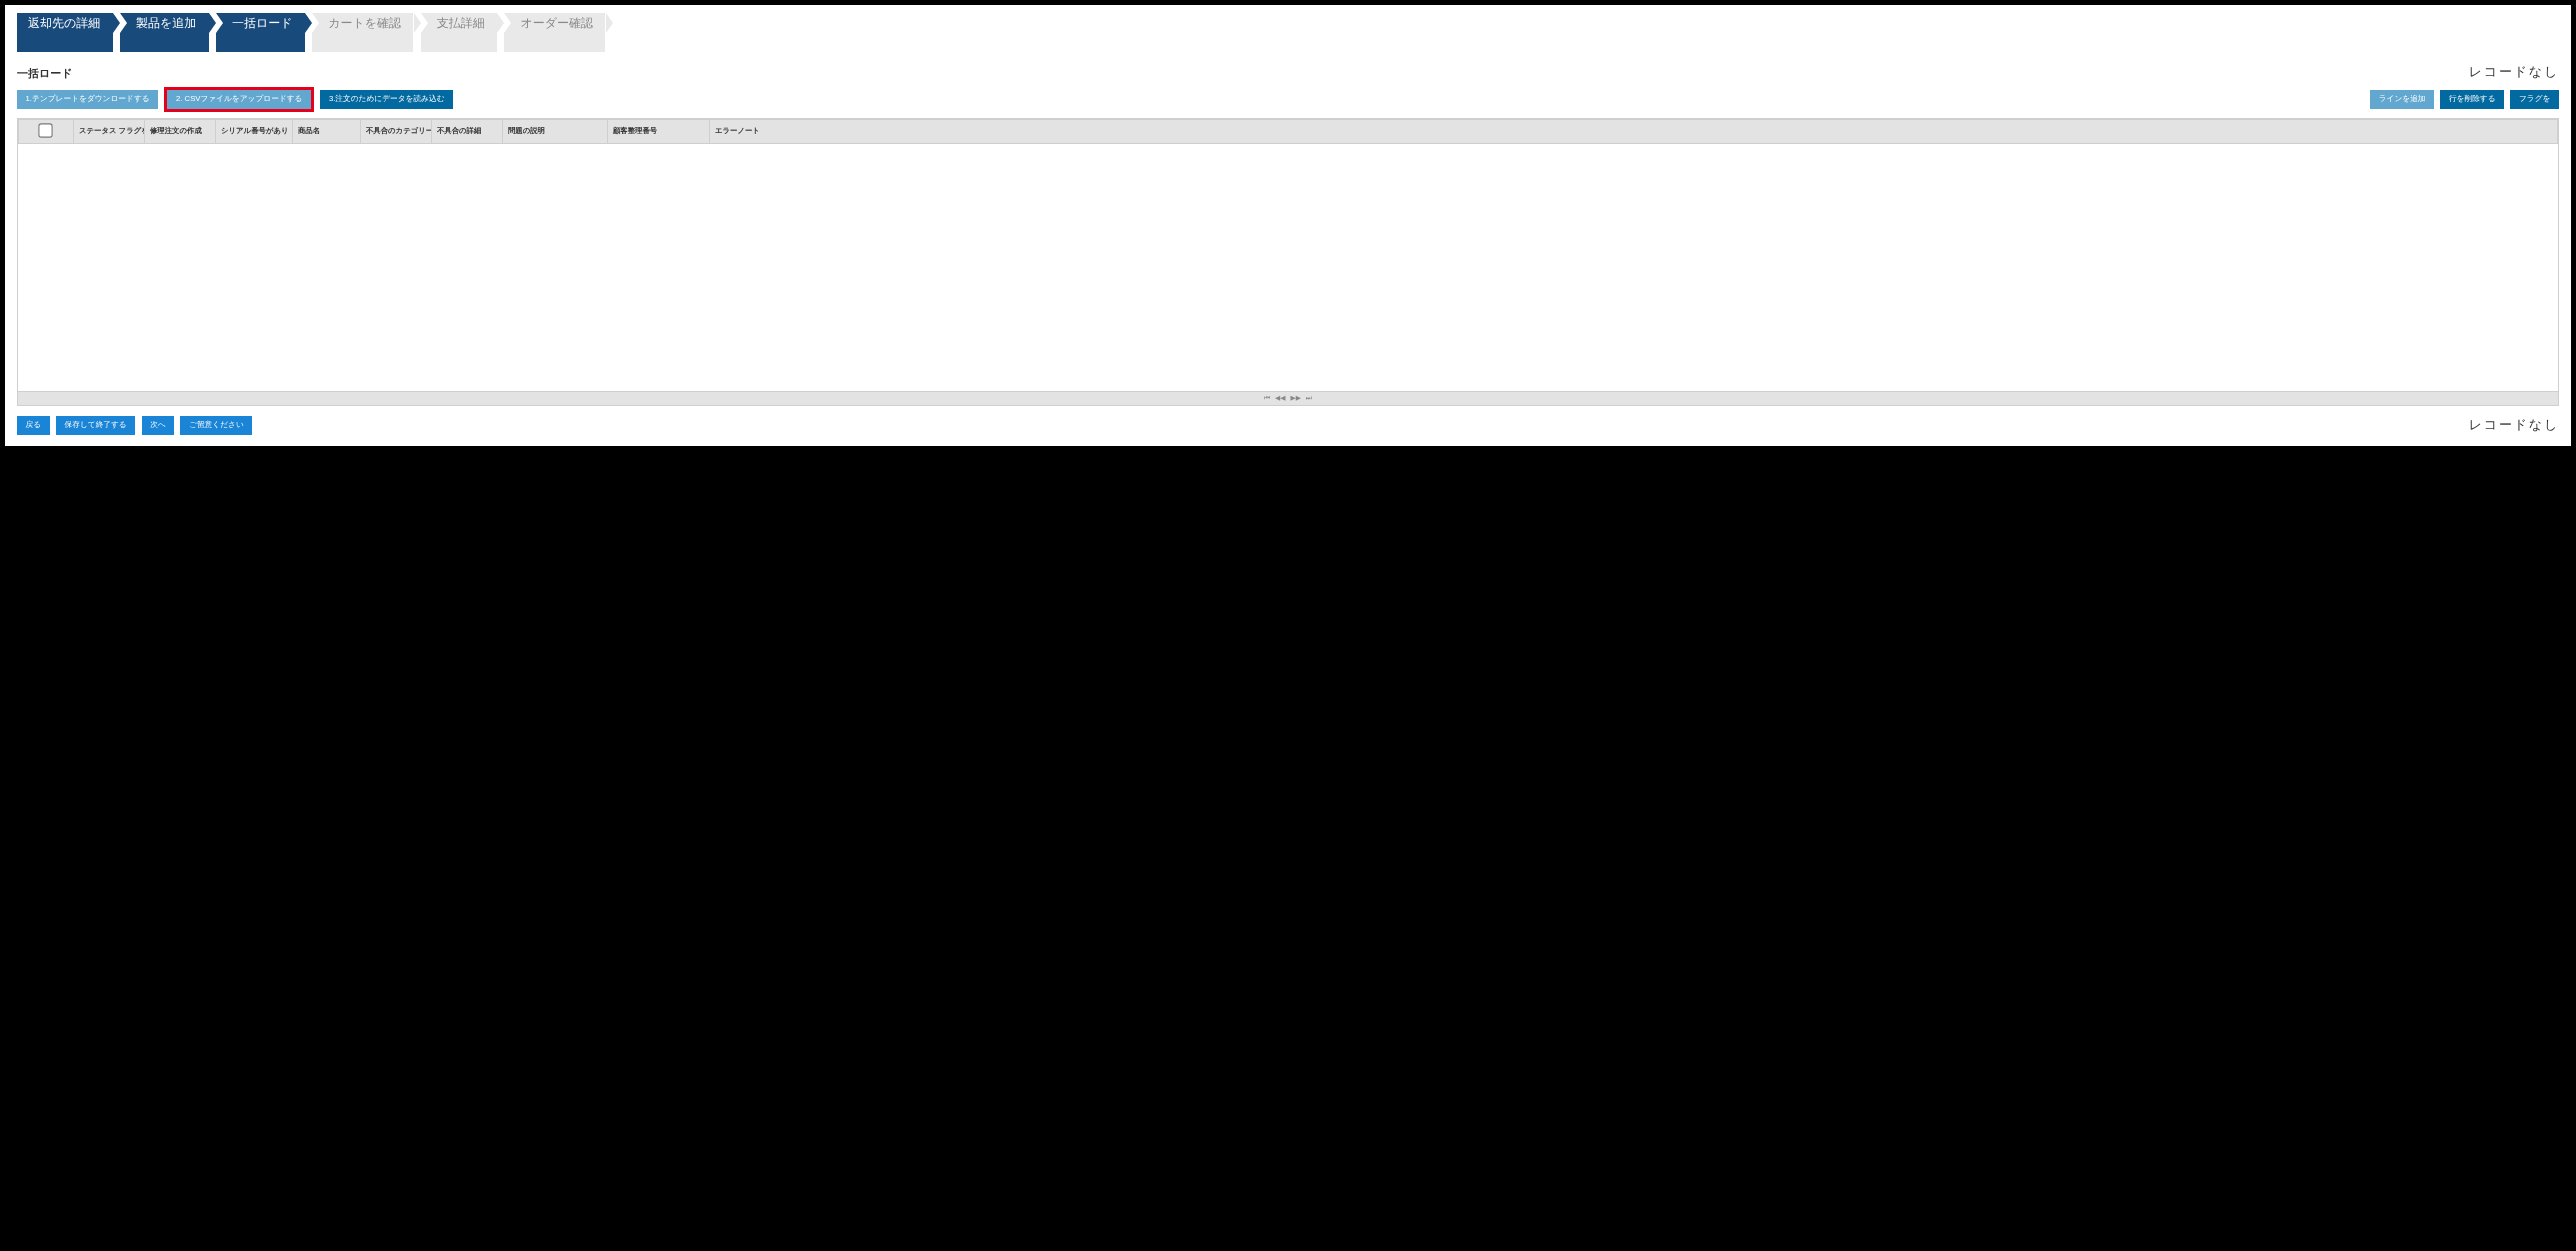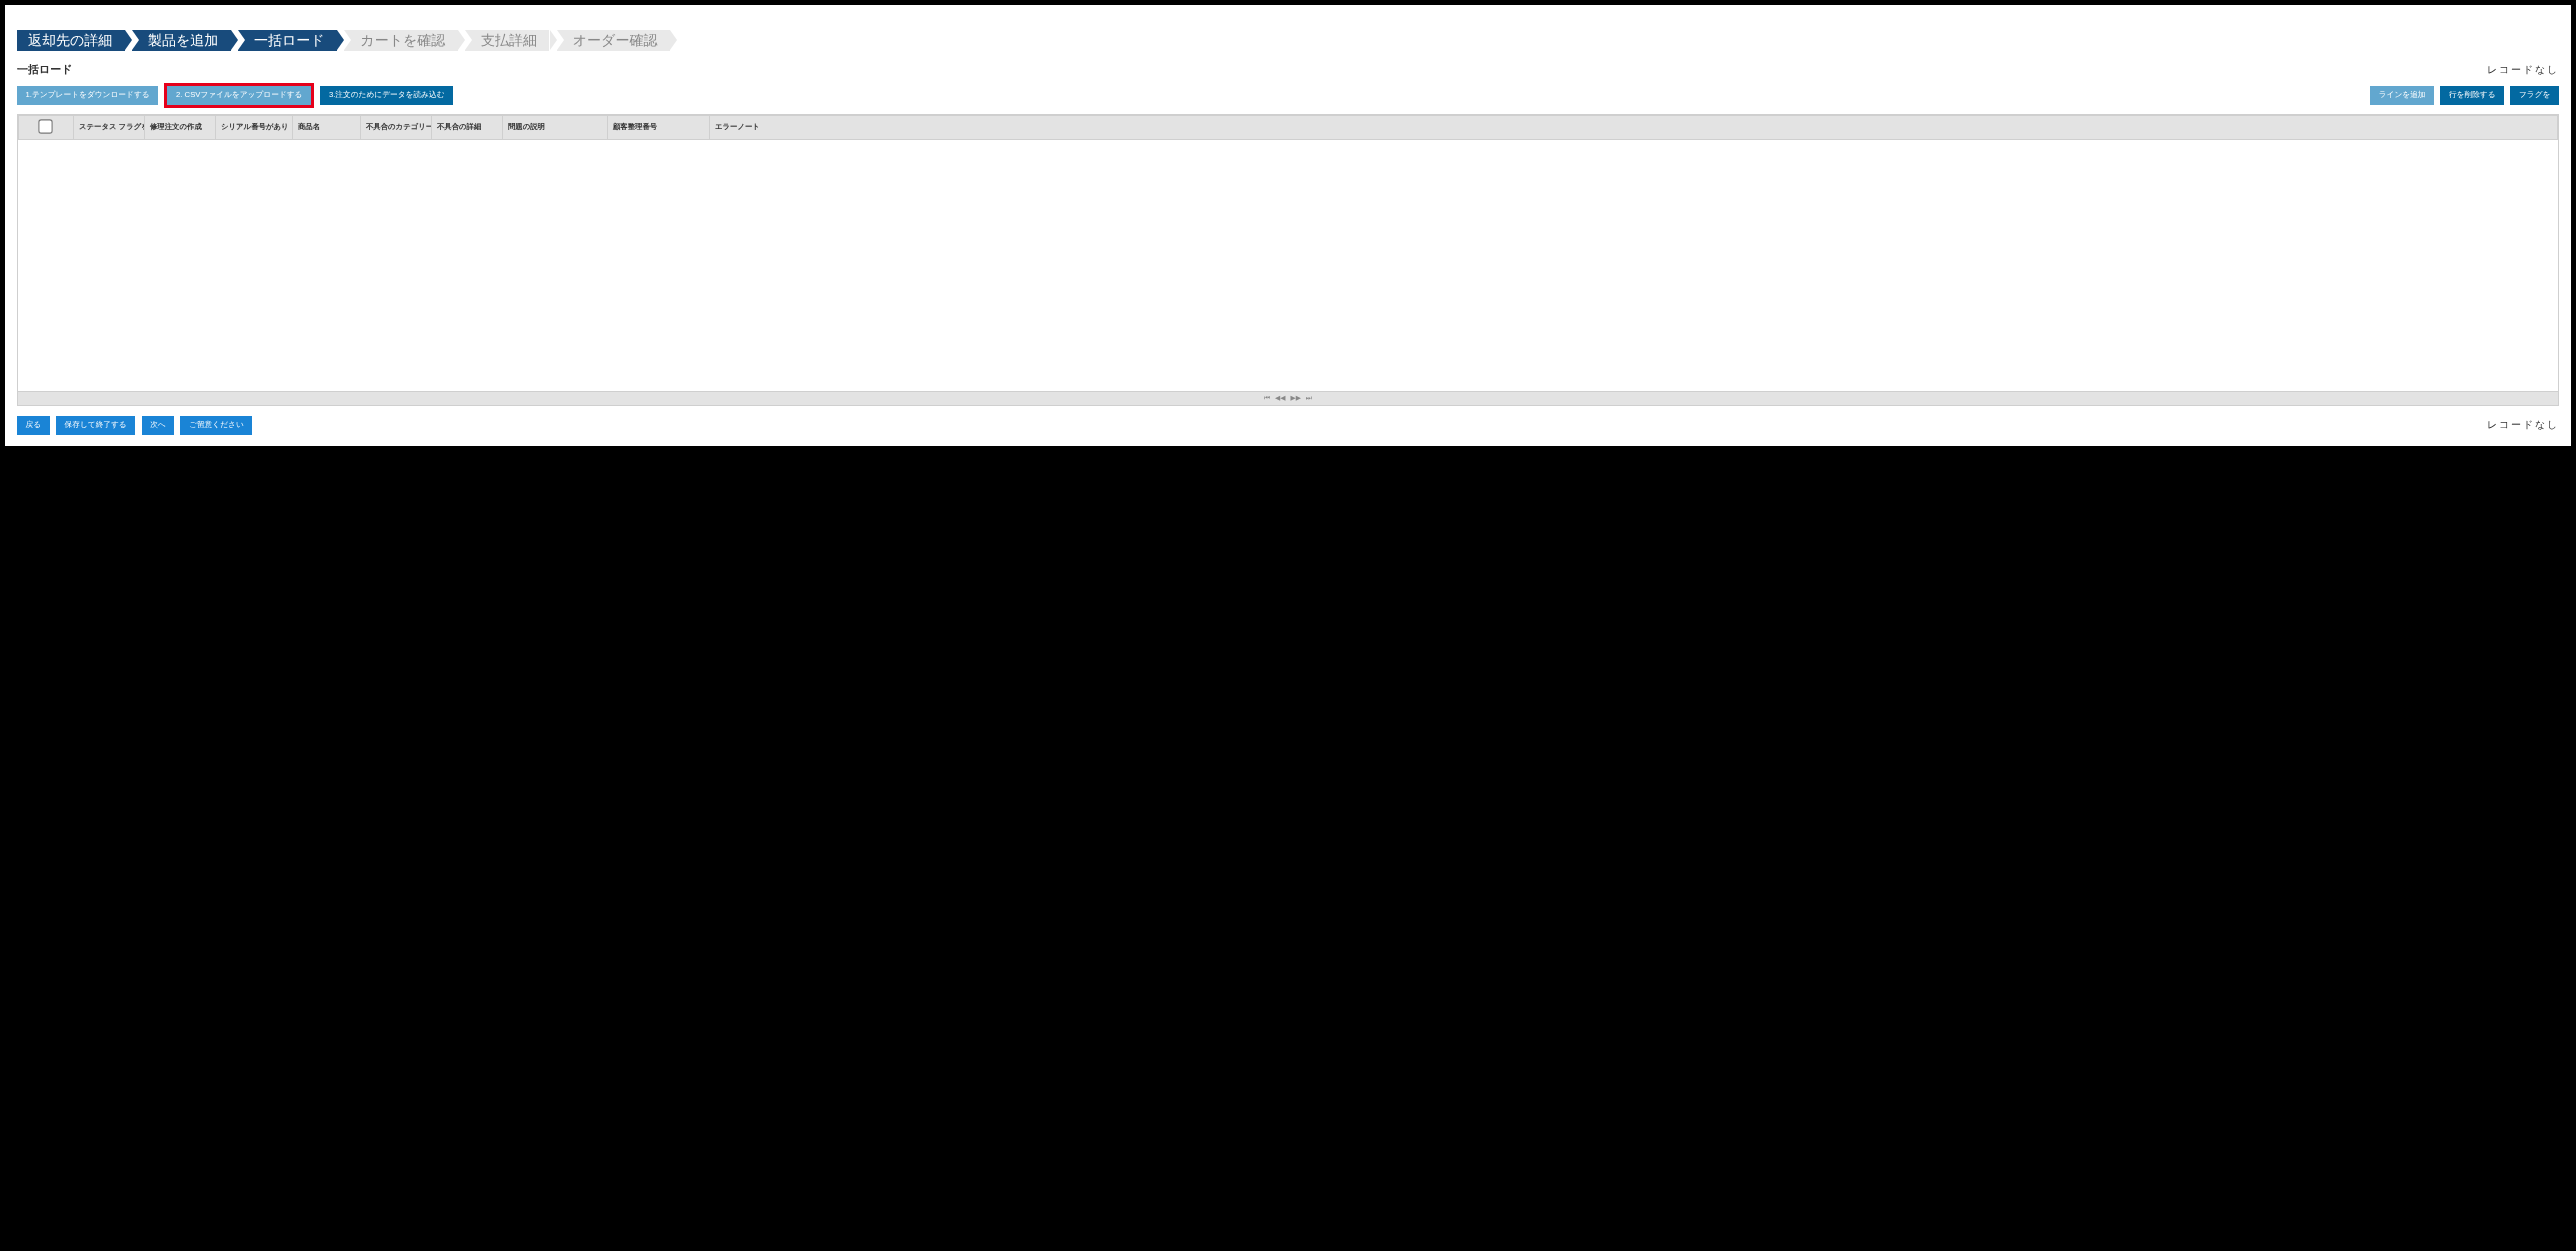--- a/index.html
+++ b/index.html
@@ -39,28 +39,27 @@
   
   .stepper-wrap {
     padding: 8.6px 12.3px 0 12.3px;
   }
   .stepper {
     display: flex;
     gap: 7.4px;
   }
   .step {
     position: relative;
-    height: 21px;
+    height: 39px;
     line-height: 21px;
     padding: 0 12.3px 0 16px;
-    font-size: 14px;
+    font-size: 12px;
     font-weight: 500;
     color: #fff;
     white-space: nowrap;
-    margin-top: 17px;
   }
   .step::before,
   .step::after {
     content: "";
     position: absolute;
     top: 0;
     width: 0; height: 0;
     border-top: 10.5px solid transparent;
     border-bottom: 10.5px solid transparent;
   }
@@ -87,21 +86,21 @@
     display: flex;
     justify-content: space-between;
     align-items: flex-end;
     padding: 11px 12.3px 2.5px 12.3px;
   }
   .section-title {
     font-size: 11px;
     font-weight: bold;
   }
   .record-count {
-    font-size: 10px;
+    font-size: 13px;
     color: #333;
     letter-spacing: 1.8px;
   }
 
   
   .action-row {
     display: flex;
     align-items: center;
     padding: 3.7px 12.3px 6.2px 12.3px;
     gap: 6.2px;

